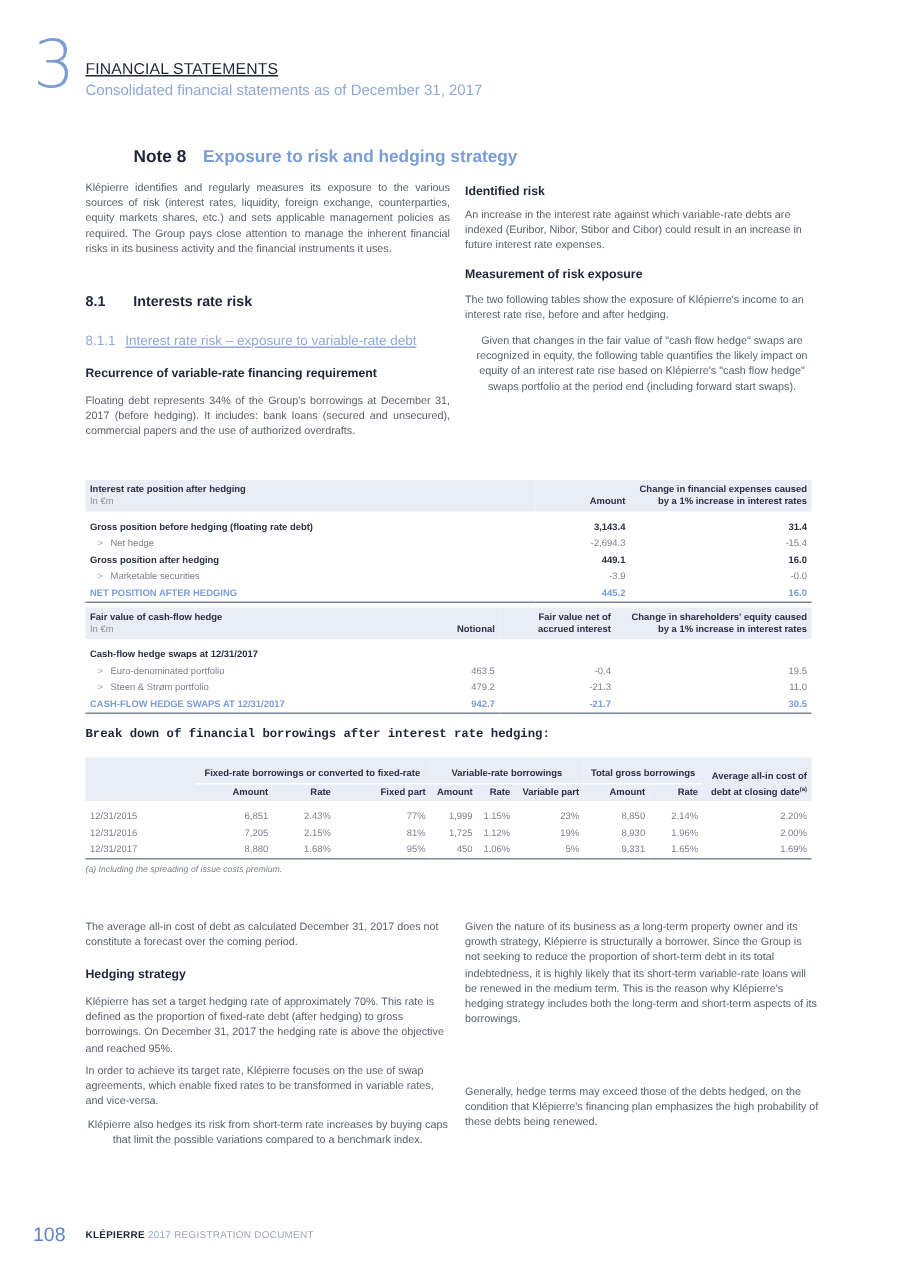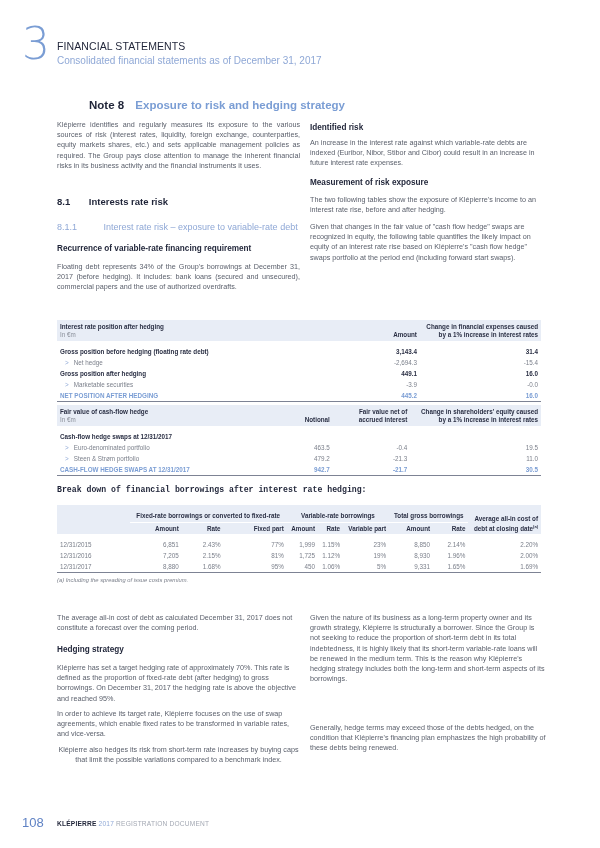--- a/index.html
+++ b/index.html
@@ -1,20 +1,20 @@
 <!DOCTYPE html>
 <html><head>
 <meta charset="utf-8">
 <style>
   * { box-sizing: border-box; margin: 0; padding: 0; }
   html, body { width: 600px; height: 848px; background: #ffffff; overflow: hidden; }
   body { position: relative; font-family: "Liberation Sans", sans-serif; color: #555a66; }
 
   .chapter-num { position: absolute; left: 22px; top: 22px; font-size: 44px; font-weight: 300; color: #7a9dd4; line-height: 1; font-family: "DejaVu Sans", sans-serif; }
-  .chapter-title { position: absolute; left: 57px; top: 40px; font-size: 10.5px; color: #1f2438; letter-spacing: 0.1px; }
+  .chapter-title { position: absolute; left: 57px; top: 40px; font-size: 10.5px; color: #1f2438; letter-spacing: 0.1px; text-decoration: underline; }
   .chapter-sub { position: absolute; left: 57px; top: 55px; font-size: 10px; color: #8fa8d6; }
 
   .note-heading { position: absolute; left: 57px; top: 99px; font-size: 11.5px; font-weight: bold; }
   .note-label { color: #1f2438; margin-right: 8px; padding-left: 32px; }
   .note-title { color: #7a9dd4; }
 
   .para { font-size: 7.2px; line-height: 10.2px; color: #5b606c; }
   .h-sec { font-size: 9.5px; font-weight: bold; color: #1f2438; }
   .h-sub { font-size: 9px; color: #8fa8d6; }
   .h-bold { font-size: 8.2px; font-weight: bold; color: #1f2438; }
@@ -61,31 +61,31 @@
 
 <div class="abs para" style="left:57px; top:120px; width:243px; text-align:justify;">Klépierre identifies and regularly measures its exposure to the various sources of risk (interest rates, liquidity, foreign exchange, counterparties, equity markets shares, etc.) and sets applicable management policies as required. The Group pays close attention to manage the inherent financial risks in its business activity and the financial instruments it uses.</div>
 
 <div class="abs h-sec" style="left:57px; top:196px;">
   <span>8.1</span>
   <span style="margin-left:16px;">Interests rate risk</span>
 </div>
 
 <div class="abs h-sub" style="left:57px; top:222px;">
   <span>8.1.1</span>
-  <span style="margin-left:24px;">Interest rate risk – exposure to variable-rate debt</span>
+  <span style="margin-left:4px;text-decoration:underline;">Interest rate risk – exposure to variable-rate debt</span>
 </div>
 
 <div class="abs h-bold" style="left:57px; top:244px;">Recurrence of variable-rate financing requirement</div>
 <div class="abs para" style="left:57px; top:262px; width:243px; text-align:justify;">Floating debt represents 34% of the Group's borrowings at December 31, 2017 (before hedging). It includes: bank loans (secured and unsecured), commercial papers and the use of authorized overdrafts.</div>
 
 <div class="abs h-bold" style="left:310px; top:123px;">Identified risk</div>
 <div class="abs para" style="left:310px; top:138px; width:236px;">An increase in the interest rate against which variable-rate debts are indexed (Euribor, Nibor, Stibor and Cibor) could result in an increase in future interest rate expenses.</div>
 <div class="abs h-bold" style="left:310px; top:178px;">Measurement of risk exposure</div>
 <div class="abs para" style="left:310px; top:195px; width:236px;">The two following tables show the exposure of Klépierre's income to an interest rate rise, before and after hedging.</div>
-<div class="abs para" style="left:310px; top:222px; width:236px;">Given that changes in the fair value of "cash flow hedge" swaps are recognized in equity, the following table quantifies the likely impact on equity of an interest rate rise based on Klépierre's "cash flow hedge" swaps portfolio at the period end (including forward start swaps).</div>
+<div class="abs para" style="left:310px; top:222px; width:236px;text-align:center;">Given that changes in the fair value of "cash flow hedge" swaps are recognized in equity, the following table quantifies the likely impact on equity of an interest rate rise based on Klépierre's "cash flow hedge" swaps portfolio at the period end (including forward start swaps).</div>
 
 <div class="tbl-wrap" style="top:320px;">
   <table>
     <thead>
       <tr class="thead-bg">
         <th class="left" style="width:62%;">
           <span>Interest rate position after hedging</span>
           <span class="in-em">In €m</span>
         </th>
         <th style="width:13%;">Amount</th>

